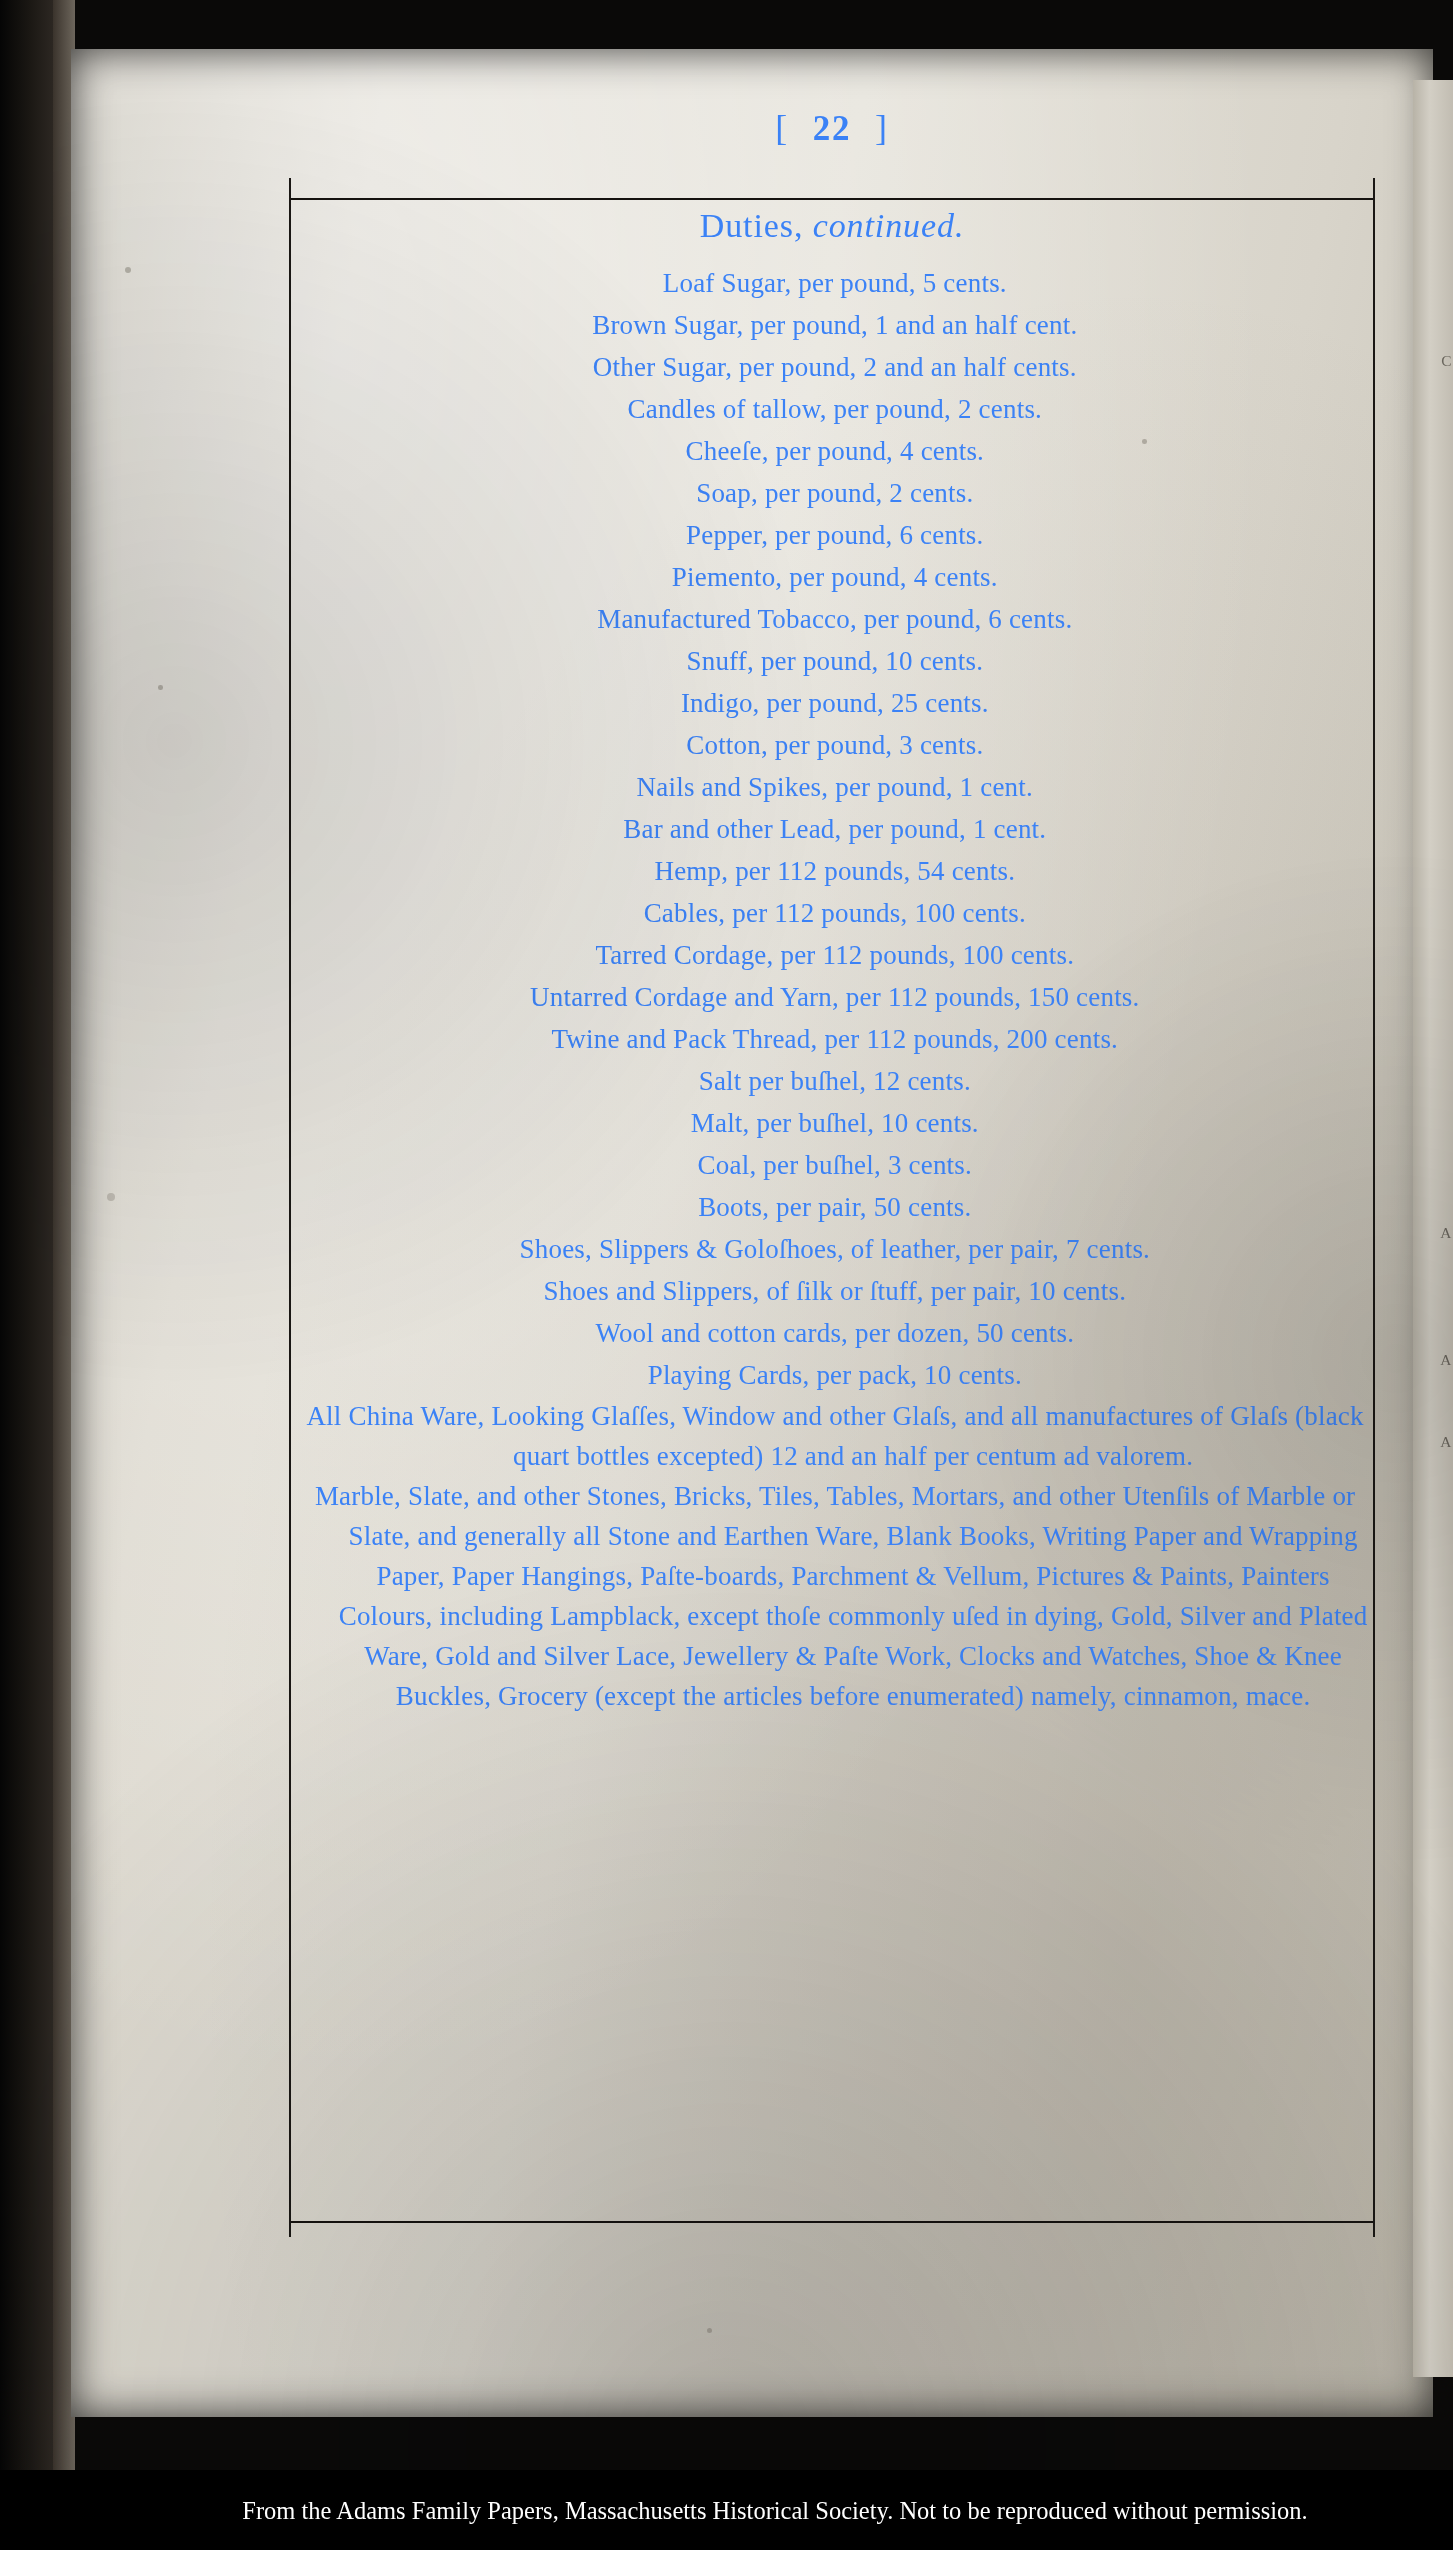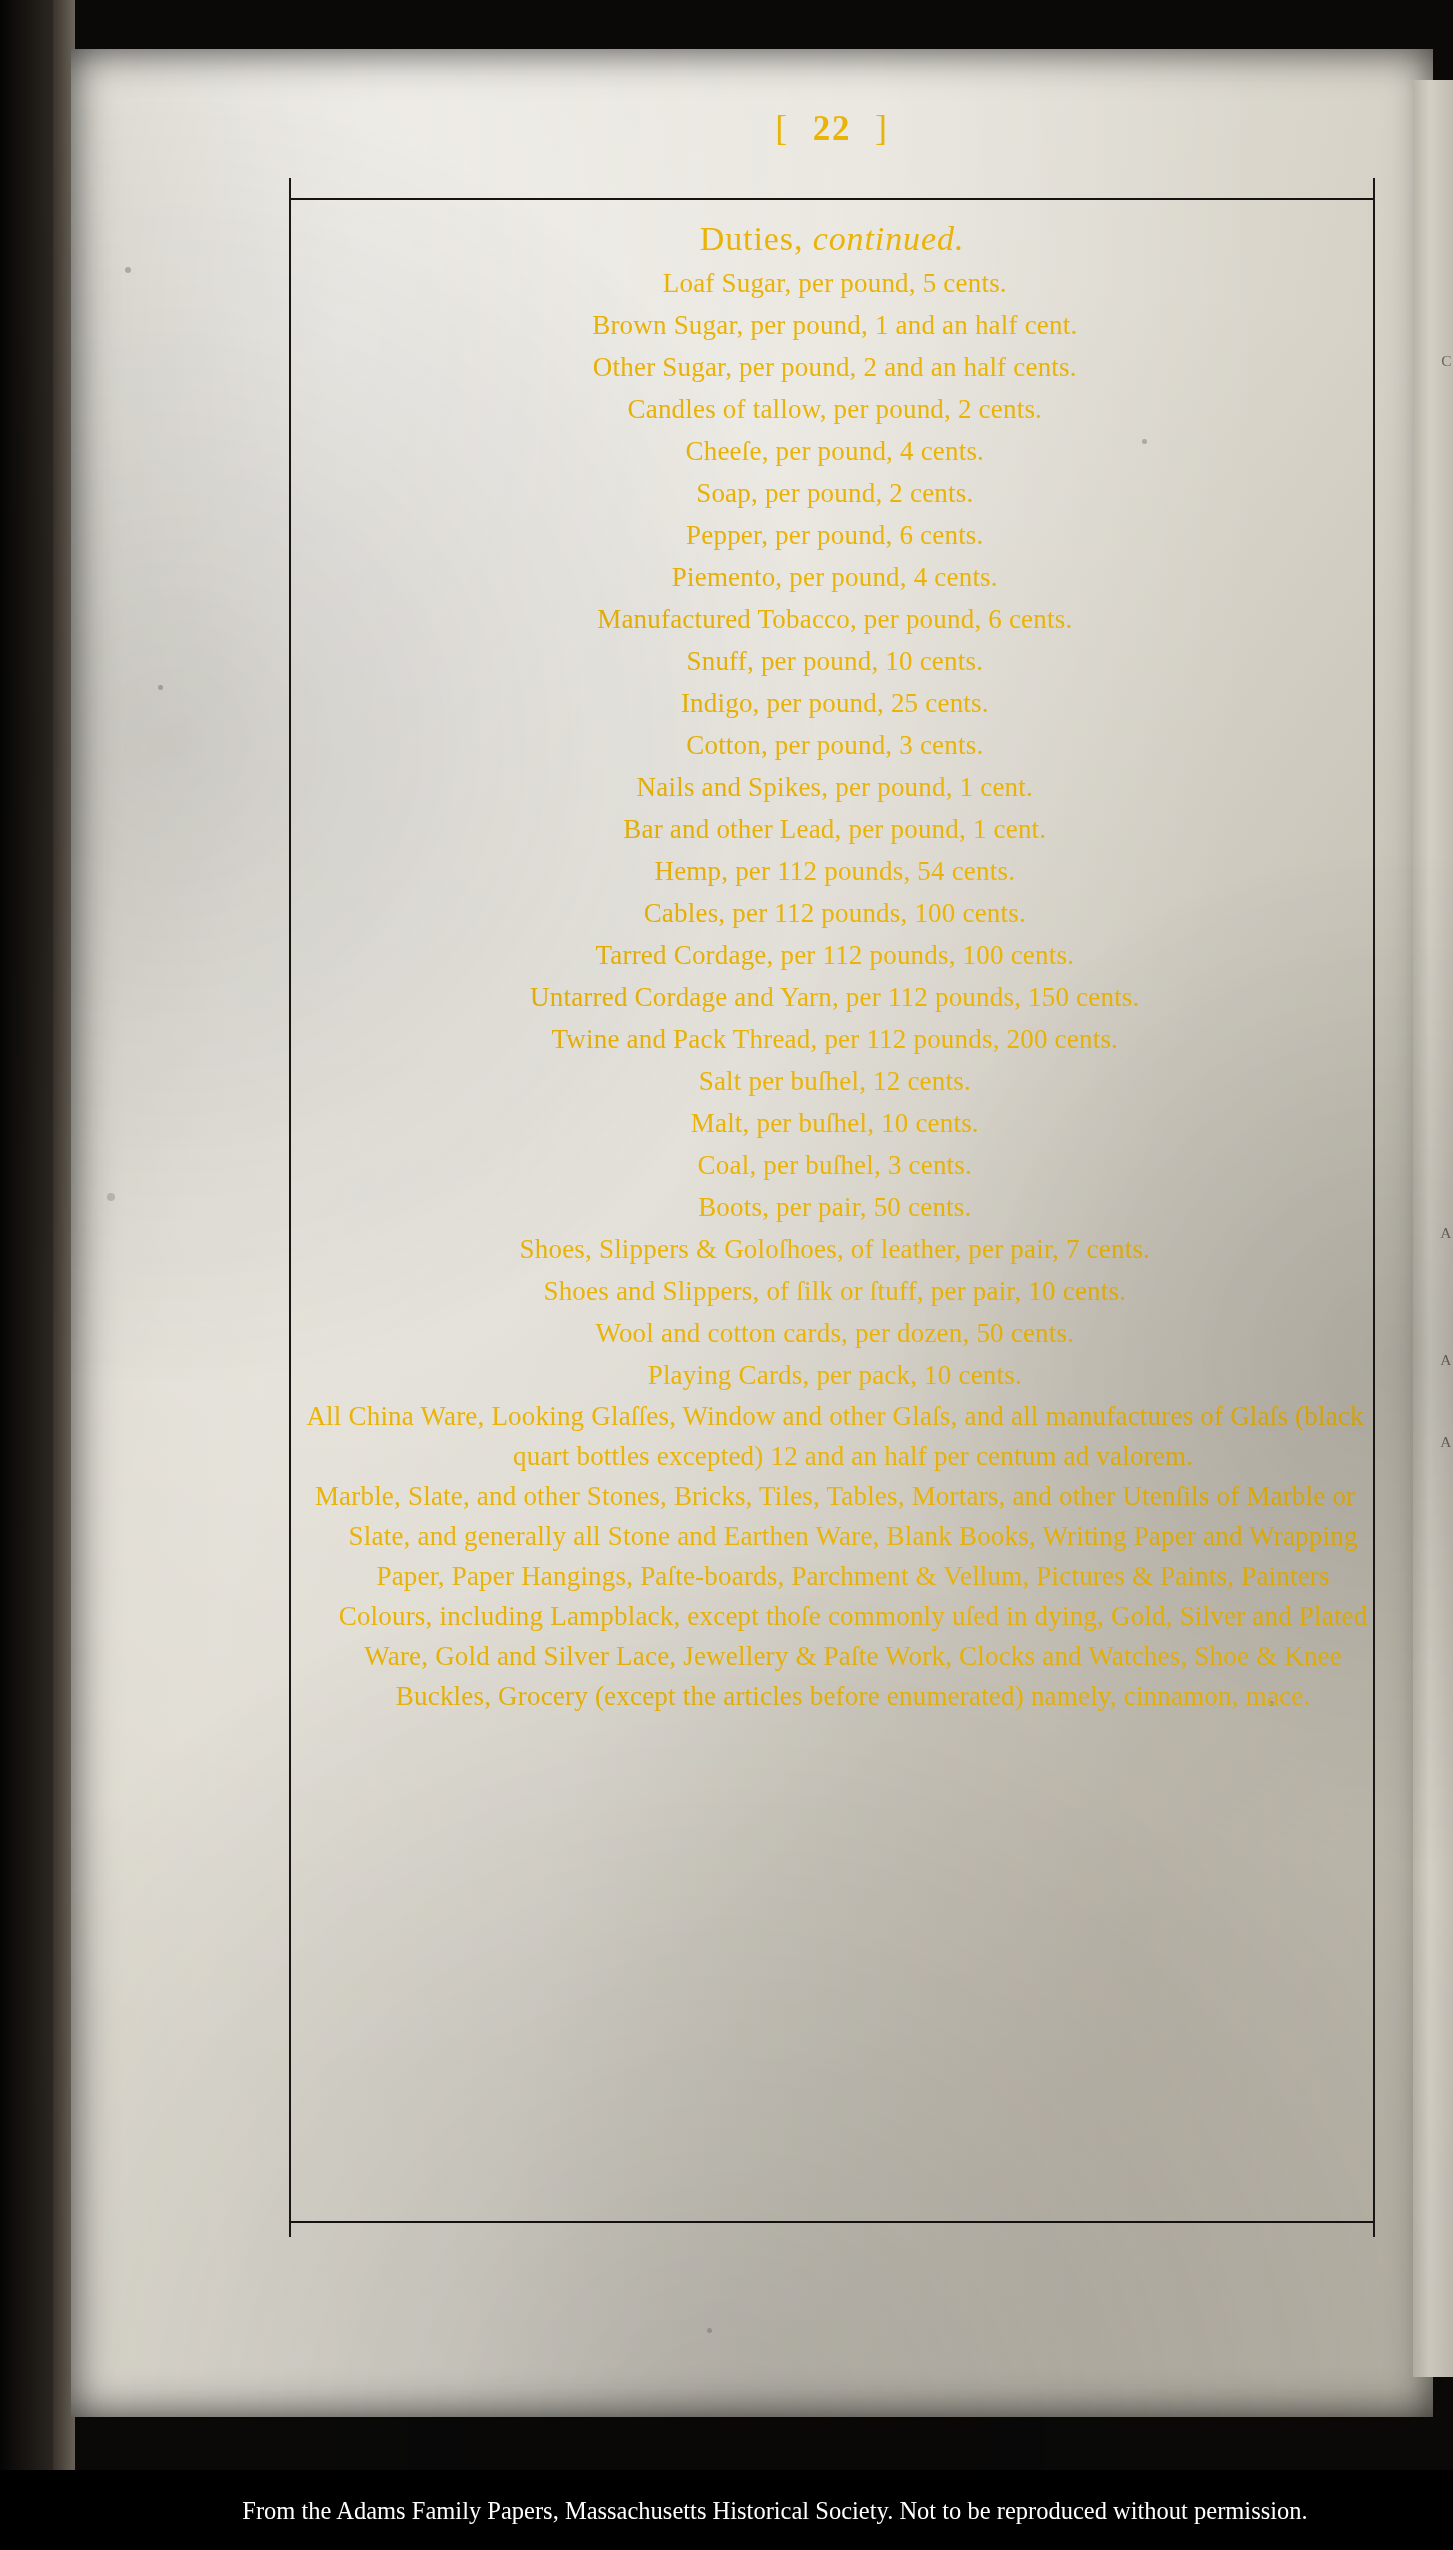--- a/index.html
+++ b/index.html
@@ -47,42 +47,41 @@
   }
 
   
   .speck { position:absolute; border-radius:50%; background:#5a5248; opacity:.35; }
 
   
   #print {
     position:absolute; left:289px; top:178px; width:1082px; height:2059px;
     border-left:2.7px solid #1a1714;
     border-right:2.7px solid #1a1714;
-    color:#eab308;
+    color:#3b82f6;
   }
   .rule {
     position:absolute; left:0; width:100%; height:0;
     border-top:2.7px solid #15120f;
   }
   .rule.top { top:20px; }
   .rule.bottom { bottom:14.5px; }
 
   .folio {
     position:absolute; left:0; top:-71px; width:100%;
     text-align:center; font-size:35px; letter-spacing:1.8px;
     font-family:"Liberation Serif", serif;
   }
   .folio .br { font-size:36px; }
   .folio .num { font-weight:700; padding:0 23.6px; }
 
   .heading {
     position:absolute; left:0; top:29px; width:100%;
     text-align:center; font-size:34px;
     letter-spacing:0.9px;
-    margin-top:13px;
   }
   .heading .cont { font-style:italic; }
 
   ul.entries {
     list-style:none; margin:0; padding:0;
     position:absolute; left:3.6px; top:84px; width:1075px;text-align:center;
   }
   ul.entries li {
     font-size:27px;
     line-height:42px;

